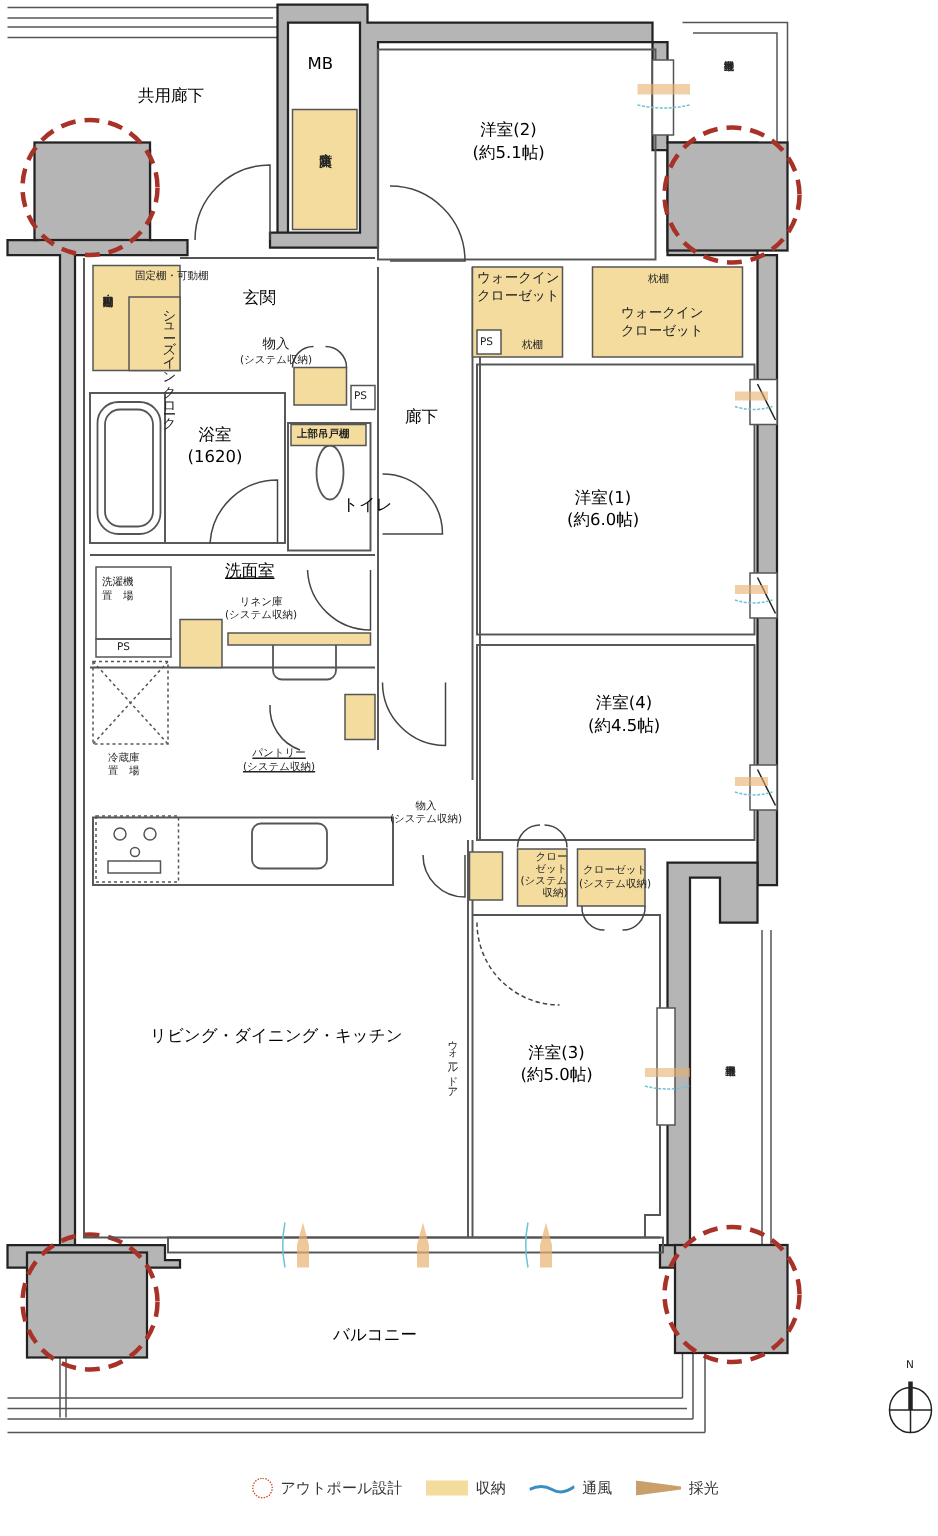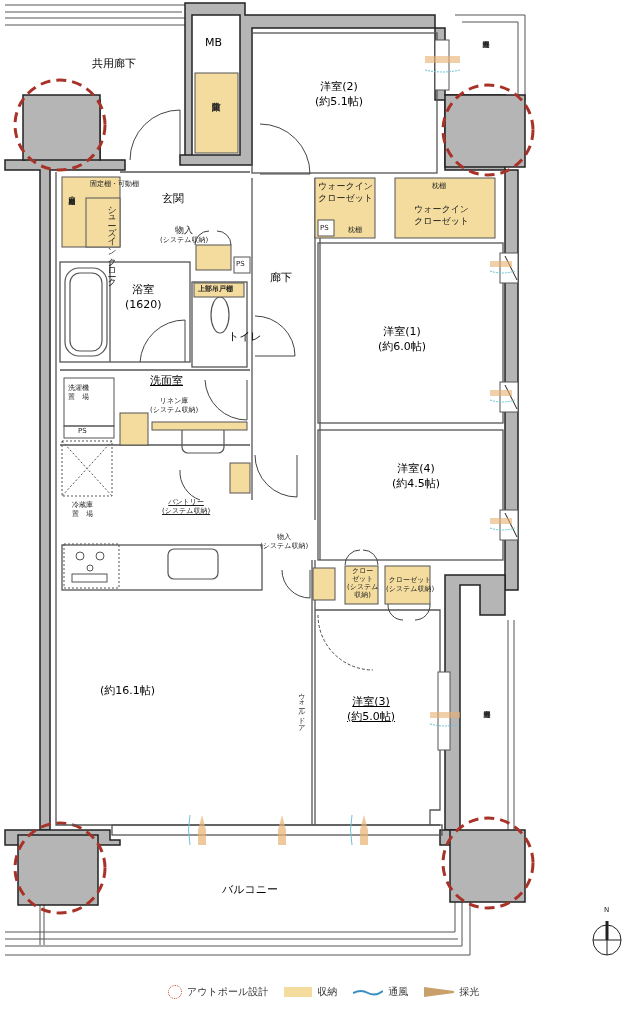--- a/index.html
+++ b/index.html
@@ -284,36 +284,36 @@
 
 <div class="lbl room" style="left:378px;top:462px;margin-left:14px;">
   <div>洋室(4)</div>
   <div>(約4.5帖)</div>
 </div>
 
 <div class="lbl xs" style="left:260px;top:533px;">
   <div>物入</div>
   <div>(システム収納)</div>
 </div>
-<div class="lbl xs" style="left:347px;top:567px;line-height:1.15;">
+<div class="lbl xs" style="left:347px;top:567px;line-height:1.15;text-align:right;">
   <div>クロー</div>
   <div>ゼット</div>
   <div>(システム</div>
   <div>収納)</div>
 </div>
 <div class="lbl xs" style="left:386px;top:576px;">
   <div>クローゼット</div>
   <div>(システム収納)</div>
 </div>
 
 <div class="lbl room" style="left:100px;top:684px;">
-  <div>(約16.1帖)</div>
+  <div>リビング・ダイニング・キッチン</div>
 </div>
 <div class="lbl xs vert" style="left:296px;top:688px;">ウォールドア</div>
-<div class="lbl room" style="left:347px;top:695px;text-decoration:underline;">
+<div class="lbl room" style="left:347px;top:695px;">
   <div>洋室(3)</div>
   <div>(約5.0帖)</div>
 </div>
 <div class="lbl xs vert" style="left:481px;top:705px;">室外機置場</div>
 
 <div class="lbl room" style="left:222px;top:883px;">バルコニー</div>
 
 <div class="compass">
   <div class="lbl xs" style="left:24px;top:-4px;">N</div>
   <svg width="40" height="50" viewBox="0 0 40 50" style="position:absolute;left:12px;top:6px;">

